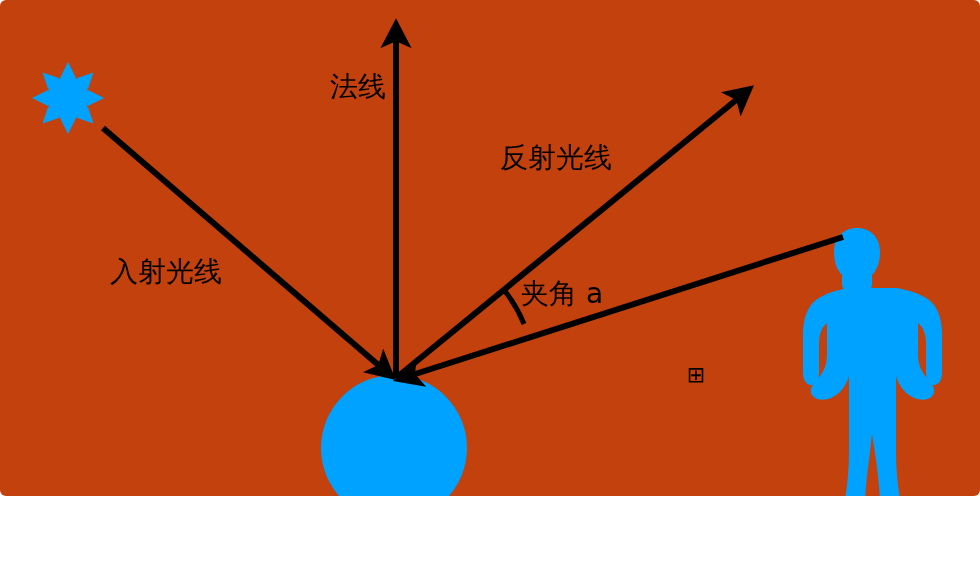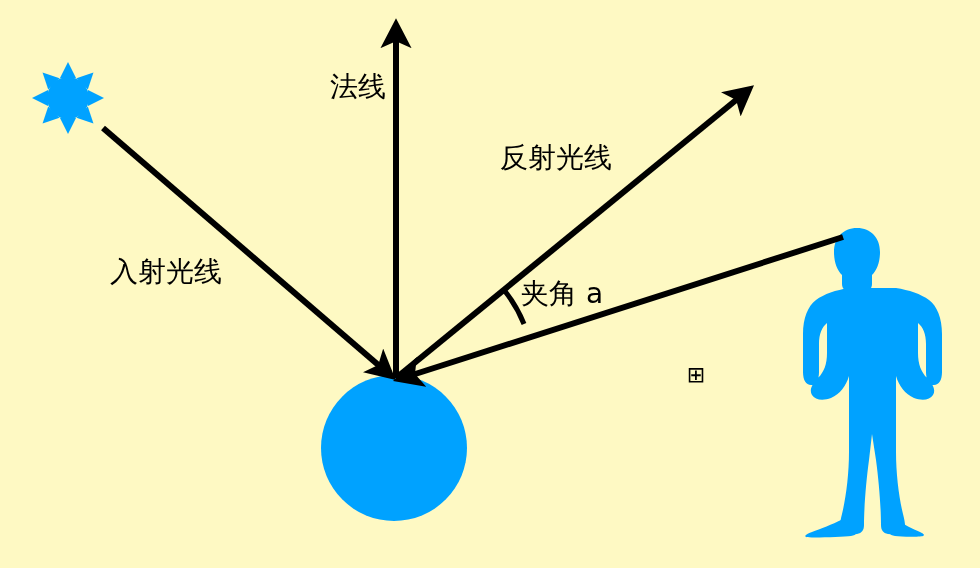--- a/index.html
+++ b/index.html
@@ -6,23 +6,24 @@
     margin: 0;
     padding: 0;
     background: #ffffff;
   }
   body {
     font-family: "DejaVu Sans", "Liberation Sans", sans-serif;
   }
   #diagram-root {
     position: relative;
     width: 980px;
-    height: 568px;
-    background: #fef9c3;
+    height: 496px;
+    background: #c2410c;
     overflow: hidden;
+    border-radius: 6px;
   }
   #diagram-svg {
     position: absolute;
     top: 0;
     left: 0;
     width: 980px;
     height: 568px;
     display: block;
   }
   .diagram-label {

